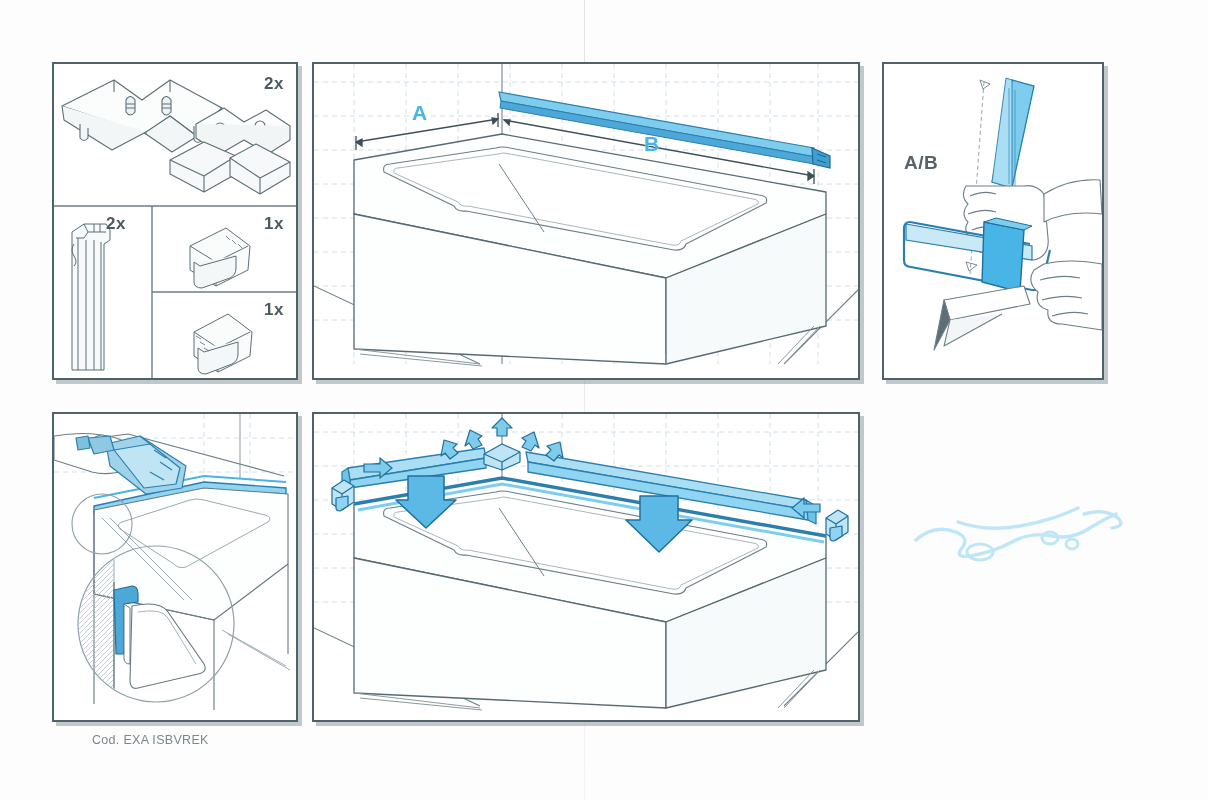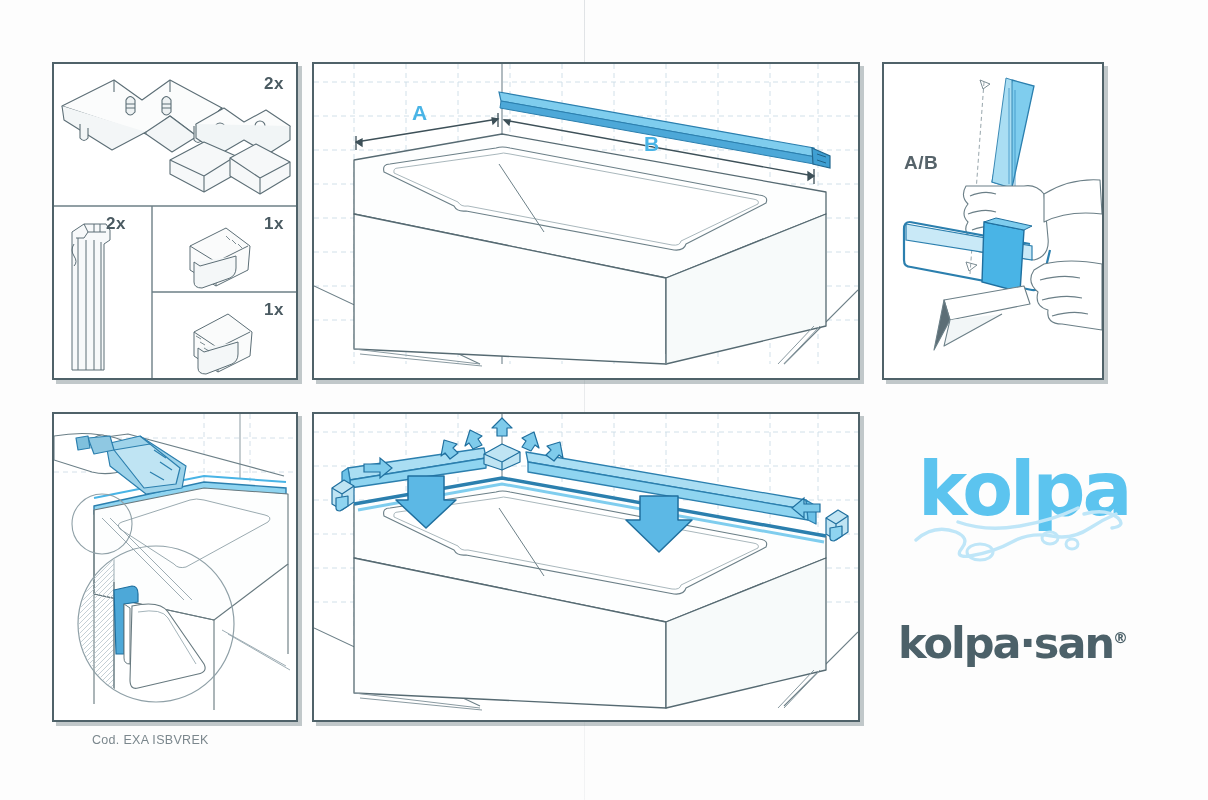--- a/index.html
+++ b/index.html
@@ -426,36 +426,30 @@
         </g>
         <path d="M506 90 L490 90 L490 84 L478 94 L490 104 L490 98 L506 98 Z" fill="#7fcbeb" stroke="#1f6f9e" stroke-width="1.2"></path>
 
         <path d="M94 62 L130 62 L130 86 L142 86 L112 114 L82 86 L94 86 Z" fill="#5cb8e5" stroke="#1f6f9e" stroke-width="1.5" stroke-linejoin="round"></path>
         <path d="M326 82 L364 82 L364 106 L378 106 L345 138 L312 106 L326 106 Z" fill="#5cb8e5" stroke="#1f6f9e" stroke-width="1.5" stroke-linejoin="round"></path>
       </svg>
     </div>
   </div>
 
   <div id="logo-kolpa">
-    <div class="kolpa-word">kolpa</div>
     <svg width="260" height="110" viewBox="0 0 260 110" style="position:absolute;left:0;top:0;">
       <g fill="none" stroke="#bfe6f8" stroke-width="3.4" stroke-linecap="round">
         <path d="M18 88 q18 -16 40 -8 q14 6 6 16 q-8 10 8 8 q24 -4 42 -14 q18 -10 40 -6 q20 4 38 -8 q12 -8 26 -14"></path>
         <path d="M60 70 q28 10 62 4 q34 -6 58 -18"></path>
         <path d="M186 62 q22 -6 34 4 q8 8 -6 10"></path>
       </g>
       <g fill="none" stroke="#bfe6f8" stroke-width="3">
         <ellipse cx="82" cy="100" rx="13" ry="8"></ellipse>
         <ellipse cx="152" cy="86" rx="8" ry="6"></ellipse>
         <ellipse cx="174" cy="92" rx="6" ry="5"></ellipse>
       </g>
     </svg>
   </div>
 
-  <div id="logo-kolpasan">
-    <div class="kolpasan-word">
-      <span>kolpa·san</span><span class="reg-mark">®</span>
-    </div>
-  </div>
 
   <div id="code-text">Cod. EXA ISBVREK</div>
 
 </div>
 
 </body></html>

